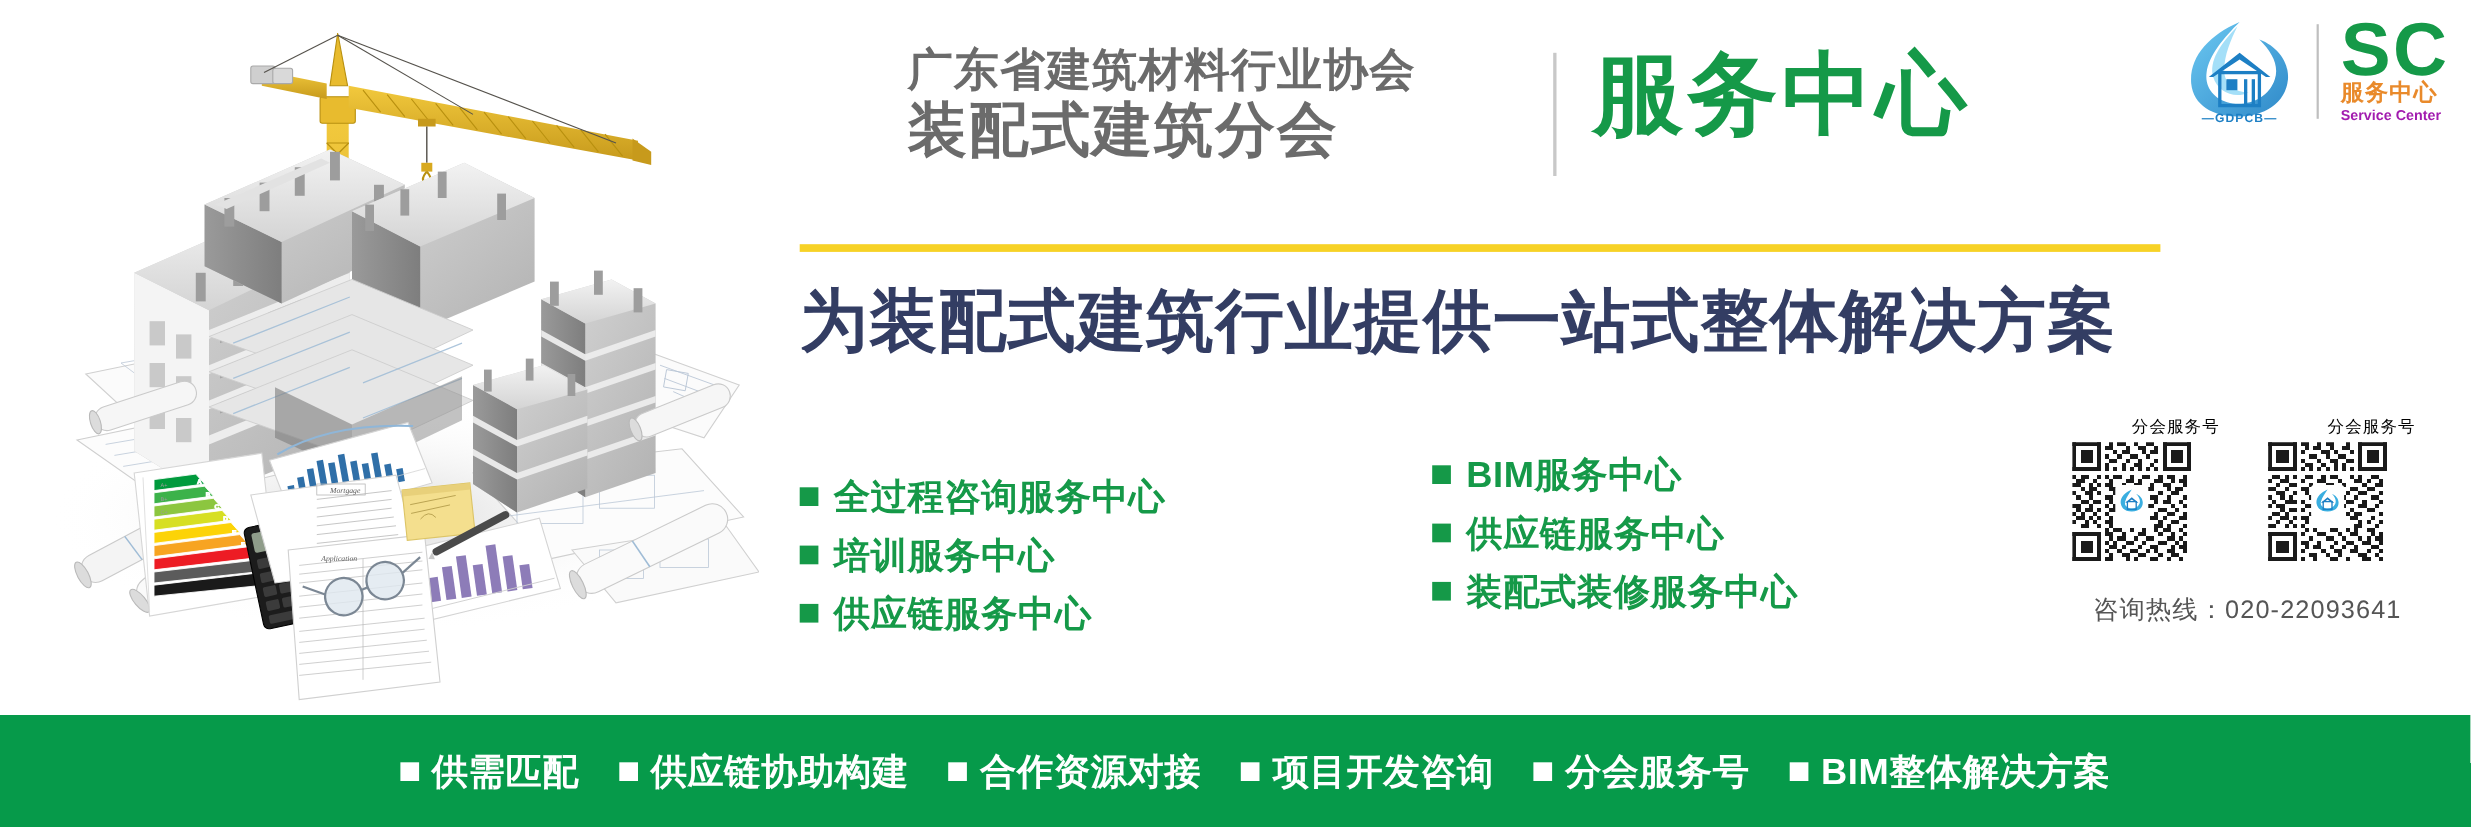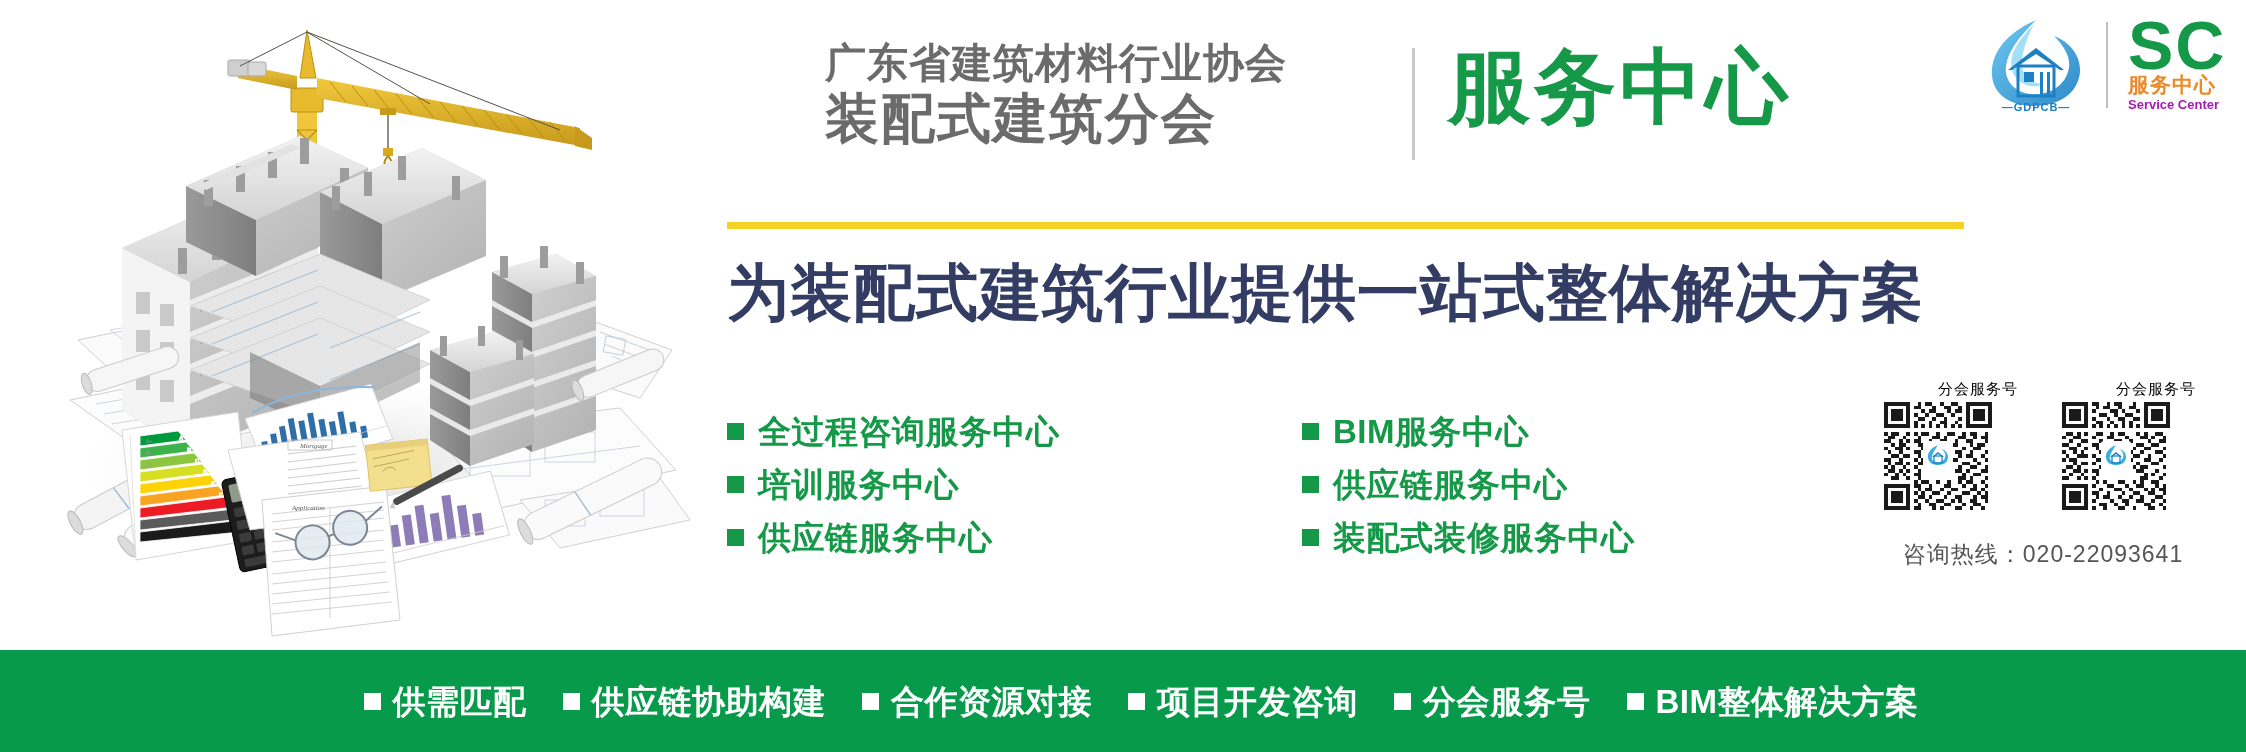--- a/index.html
+++ b/index.html
@@ -72,21 +72,21 @@
     position:absolute; left:727px; top:258px;
     color:#333d63; font-size:62px; line-height:70px; font-weight:bold;
     letter-spacing:1px; white-space:nowrap;
   }
 
   
   #services {
     position:absolute; left:727px; top:405px; width:1080px; height:160px;
   }
   .svc-col { position:absolute; top:0; }
-  #svc-col-left  { left:0px; }
+  #svc-col-left  { left:0px;margin-top:20px; }
   #svc-col-right { left:575px; }
   .svc-item {
     display:flex; align-items:center; height:53px;
     color:#159948; font-size:33px; line-height:33px; font-weight:bold;
     white-space:nowrap; letter-spacing:0.5px;
   }
   .svc-bullet {
     width:17px; height:17px; background:#159948;
     margin-right:14px; flex:0 0 auto;
   }

